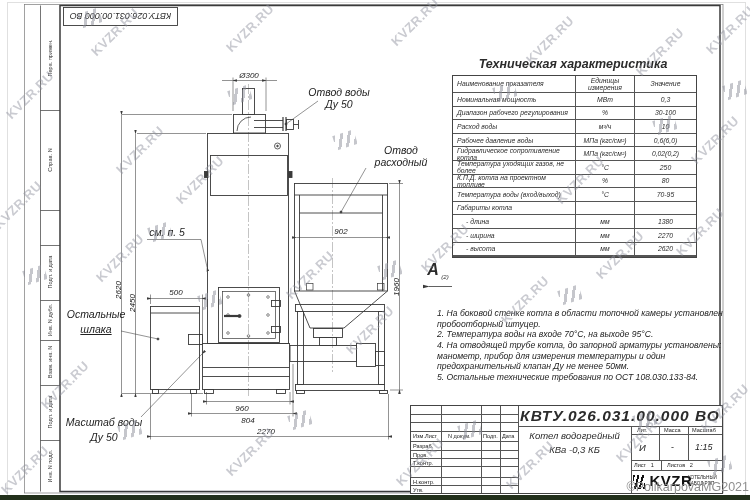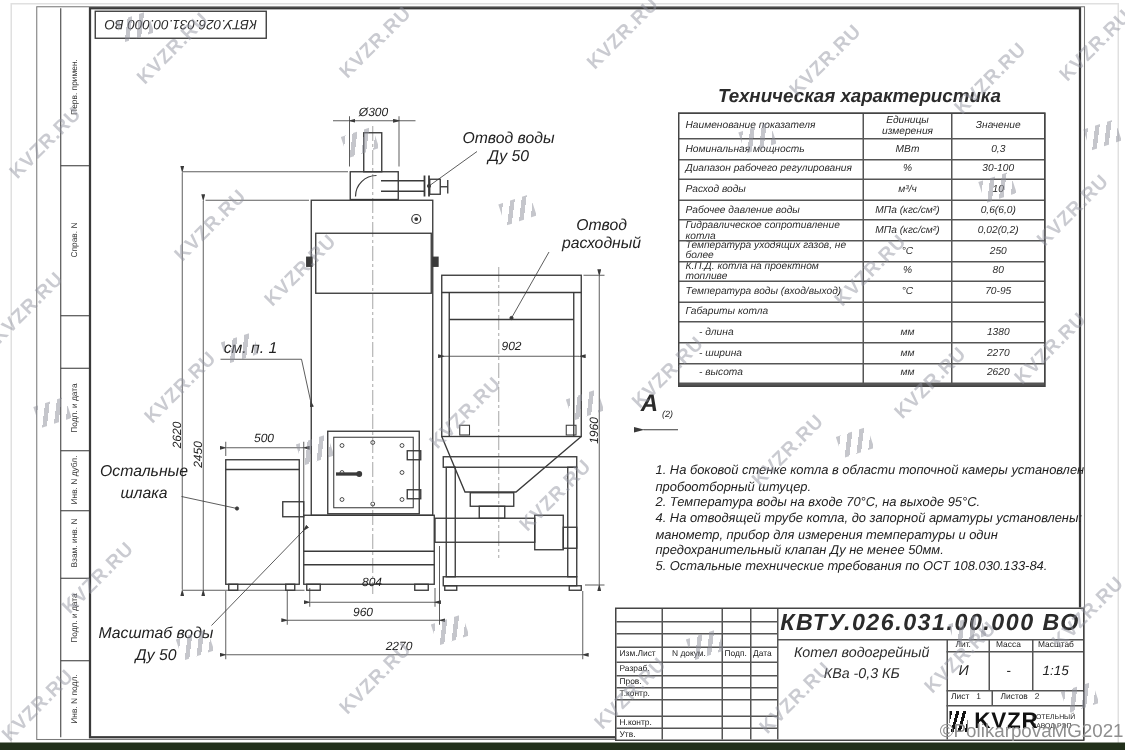--- a/index.html
+++ b/index.html
@@ -201,35 +201,35 @@
         <circle cx="158" cy="339" r="1.1" fill="#3a3a3a"></circle>
       <polyline points="141,417 202,354" marker-end="url(#ar)"></polyline>
       <line x1="452" y1="286.5" x2="429" y2="286.5" stroke-width="0.8" marker-end="url(#ar)"></line>
     </g>
   </svg>
 
   <span class="abs ctr lbl" style="left:339px;top:92px;">Отвод воды</span>
   <span class="abs ctr lbl" style="left:339px;top:104px;">Ду 50</span>
   <span class="abs ctr lbl" style="left:401px;top:150px;">Отвод</span>
   <span class="abs ctr lbl" style="left:401px;top:162px;">расходный</span>
-  <span class="abs ctr lbl" style="left:167px;top:232px;">см. п. 1</span>
+  <span class="abs ctr lbl" style="left:167px;top:232px;">см. п. 5</span>
   <span class="abs ctr lbl" style="left:96px;top:314px;">Остальные</span>
-  <span class="abs ctr lbl" style="left:96px;top:329px;">шлака</span>
+  <span class="abs ctr lbl" style="left:96px;top:329px;text-decoration:underline;">шлака</span>
   <span class="abs ctr lbl" style="left:104px;top:422px;">Масштаб воды</span>
   <span class="abs ctr lbl" style="left:104px;top:437px;">Ду 50</span>
   <span class="abs ctr it" style="left:433px;top:270px;font-size:16px;font-weight:bold;">А</span>
   <span class="abs ctr it" style="left:445px;top:277px;font-size:6px;">(2)</span>
 
   <span class="abs ctr dim" style="left:249px;top:75px;">Ø300</span>
   <span class="abs ctr dim" style="left:341px;top:231px;">902</span>
   <span class="abs rot90 dim" style="left:118px;top:290px;">2620</span>
   <span class="abs rot90 dim" style="left:132px;top:303px;">2450</span>
   <span class="abs ctr dim" style="left:176px;top:292px;">500</span>
   <span class="abs rot90 dim" style="left:396px;top:287px;">1960</span>
-  <span class="abs ctr dim" style="left:248px;top:388px;">804</span>
+  <span class="abs ctr dim" style="left:248px;top:420px;">804</span>
   <span class="abs ctr dim" style="left:242px;top:408px;">960</span>
   <span class="abs ctr dim" style="left:266px;top:431px;">2270</span>
 
   <div class="abs rot180 it" style="left:63px;top:7px;width:115px;height:18px;line-height:18px;text-align:center;font-size:9px;">КВТУ.026.031.00.000 ВО</div>
 
   <span class="mgl rot90 abs" style="left:50px;top:58px;">Перв. примен.</span>
   <span class="mgl rot90 abs" style="left:50px;top:160px;">Справ. N</span>
   <span class="mgl rot90 abs" style="left:50px;top:272px;">Подп. и дата</span>
   <span class="mgl rot90 abs" style="left:50px;top:320px;">Инв. N дубл.</span>
   <span class="mgl rot90 abs" style="left:50px;top:362px;">Взам. инв. N</span>

